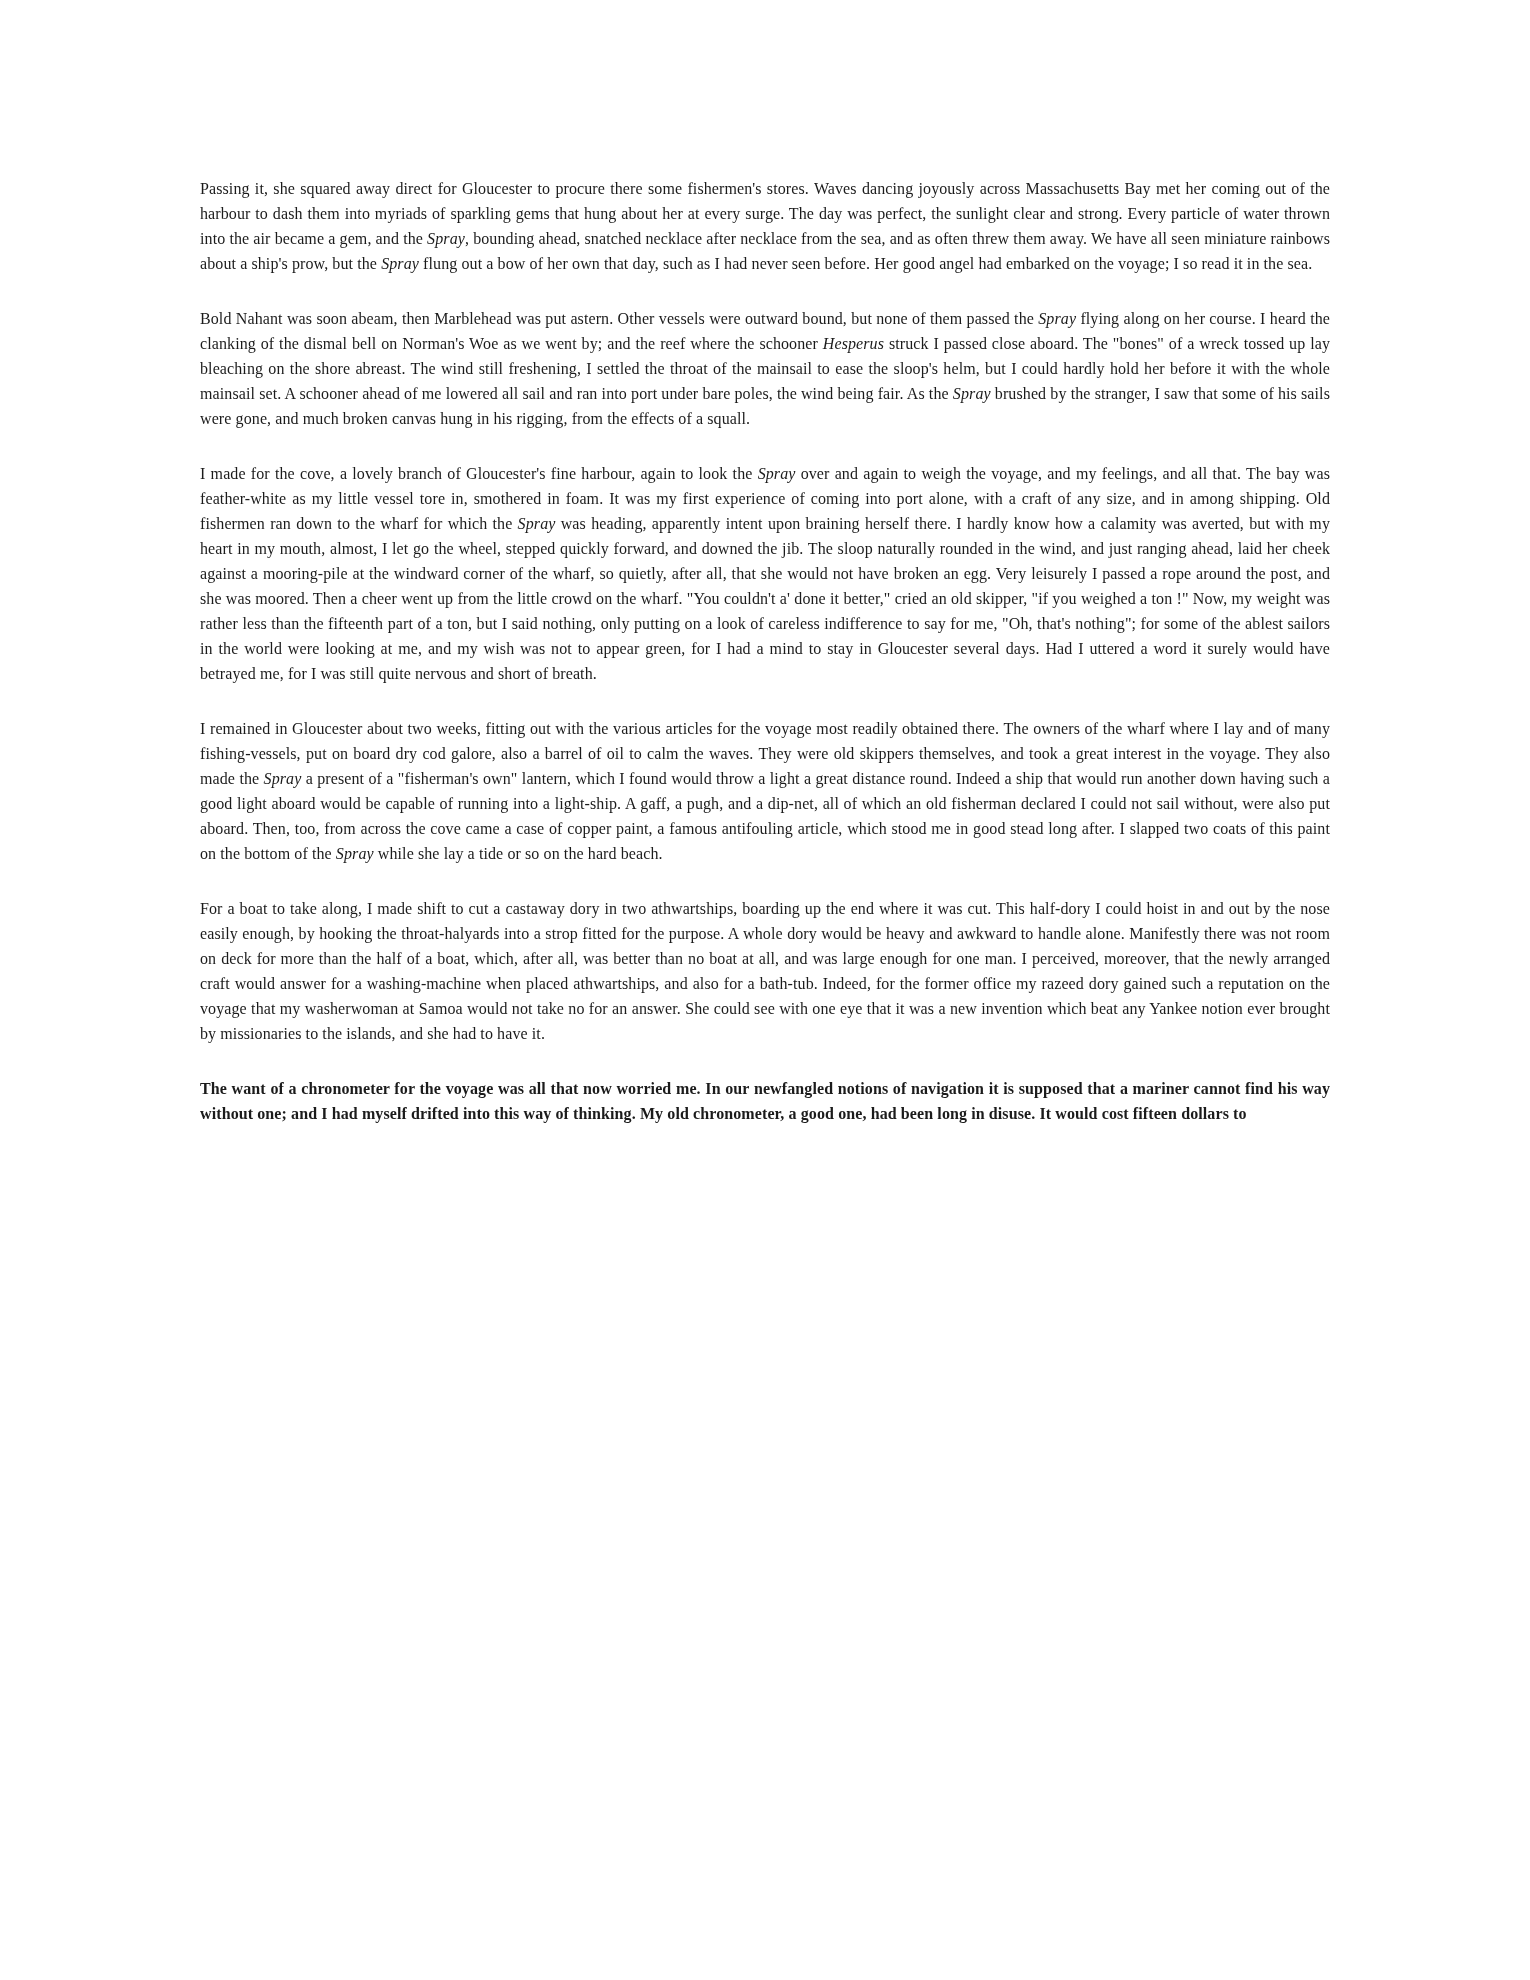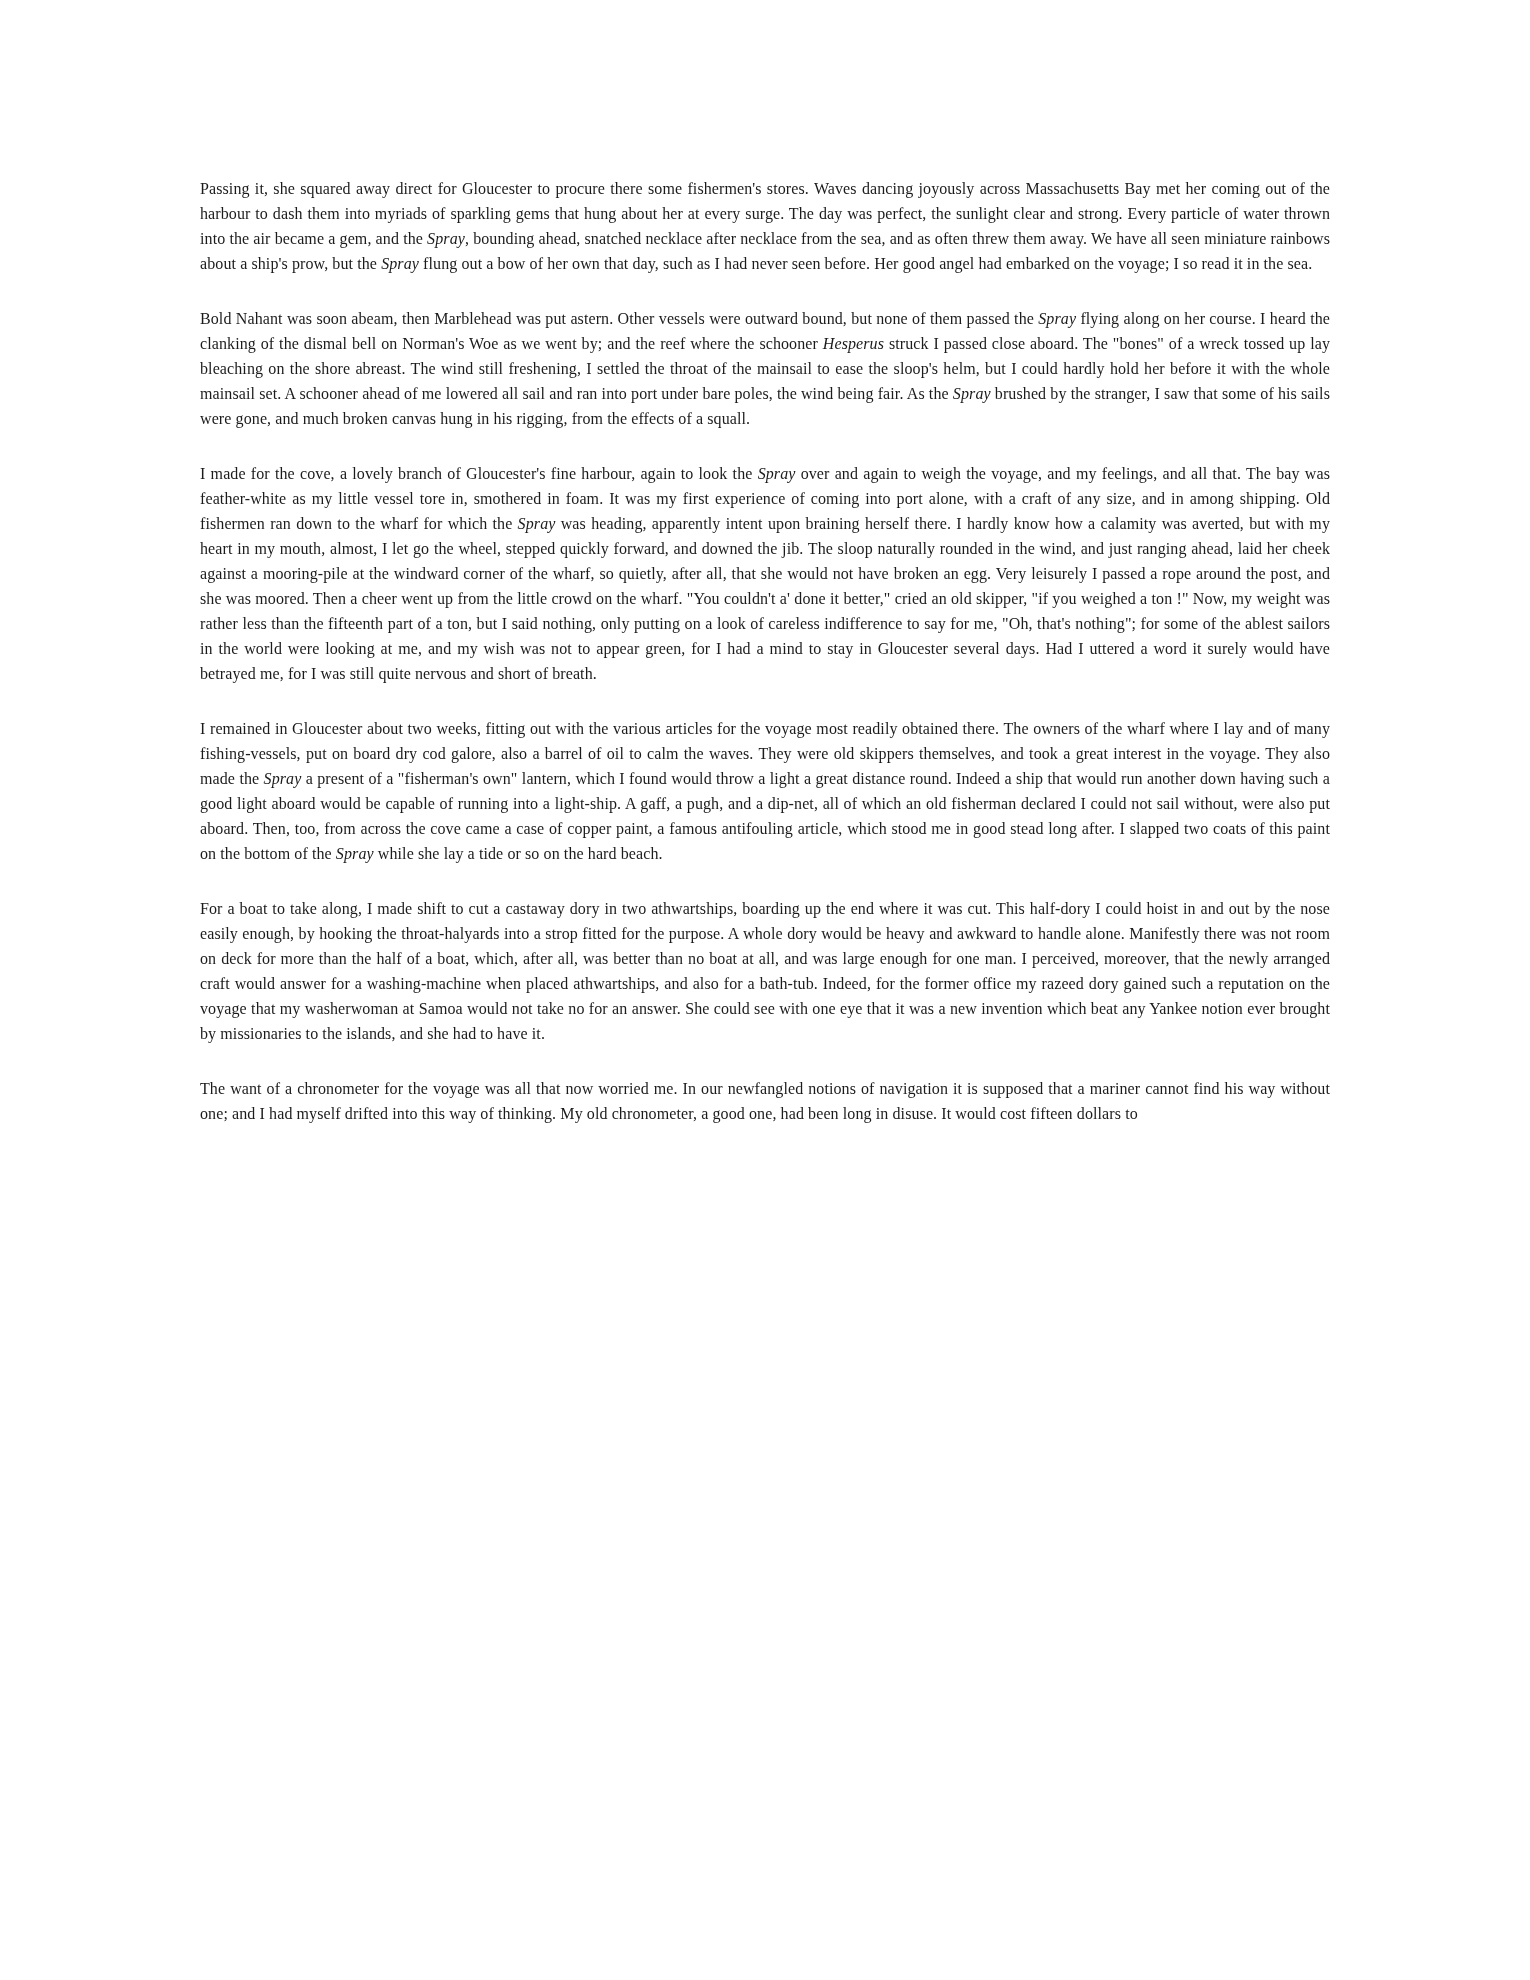--- a/index.html
+++ b/index.html
@@ -25,20 +25,21 @@
   .text-block p {
     margin: 0 0 30px 0;
     font-size: 16px;
     line-height: 25px;
     text-align: justify;
     text-justify: inter-word;
     letter-spacing: 0.1px;
   }
   .text-block p:last-child {
     margin-bottom: 0;
+    font-weight: bold;
   }
   .seg-italic {
     font-style: italic;
   }
   .seg-normal {
     font-style: normal;
   }
 </style>
 </head>
 <body>

